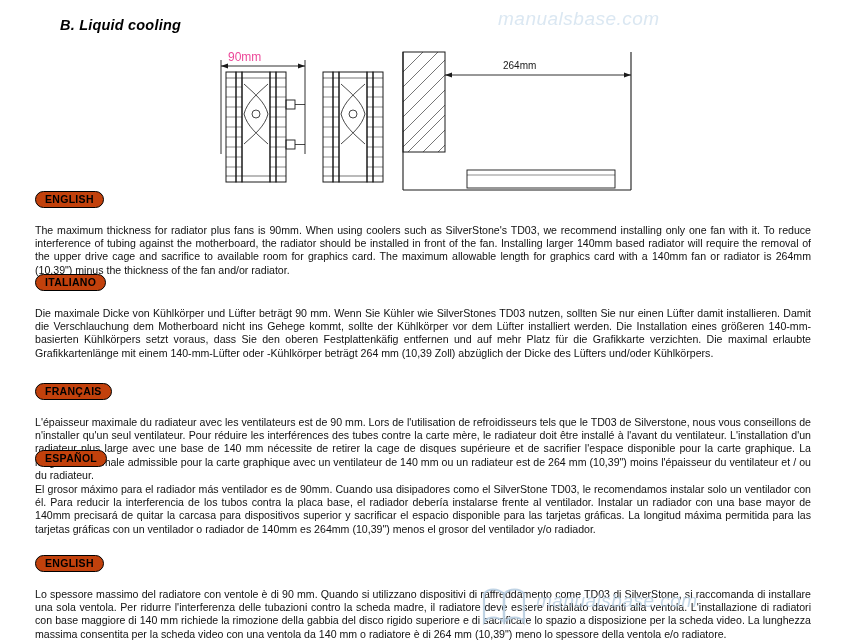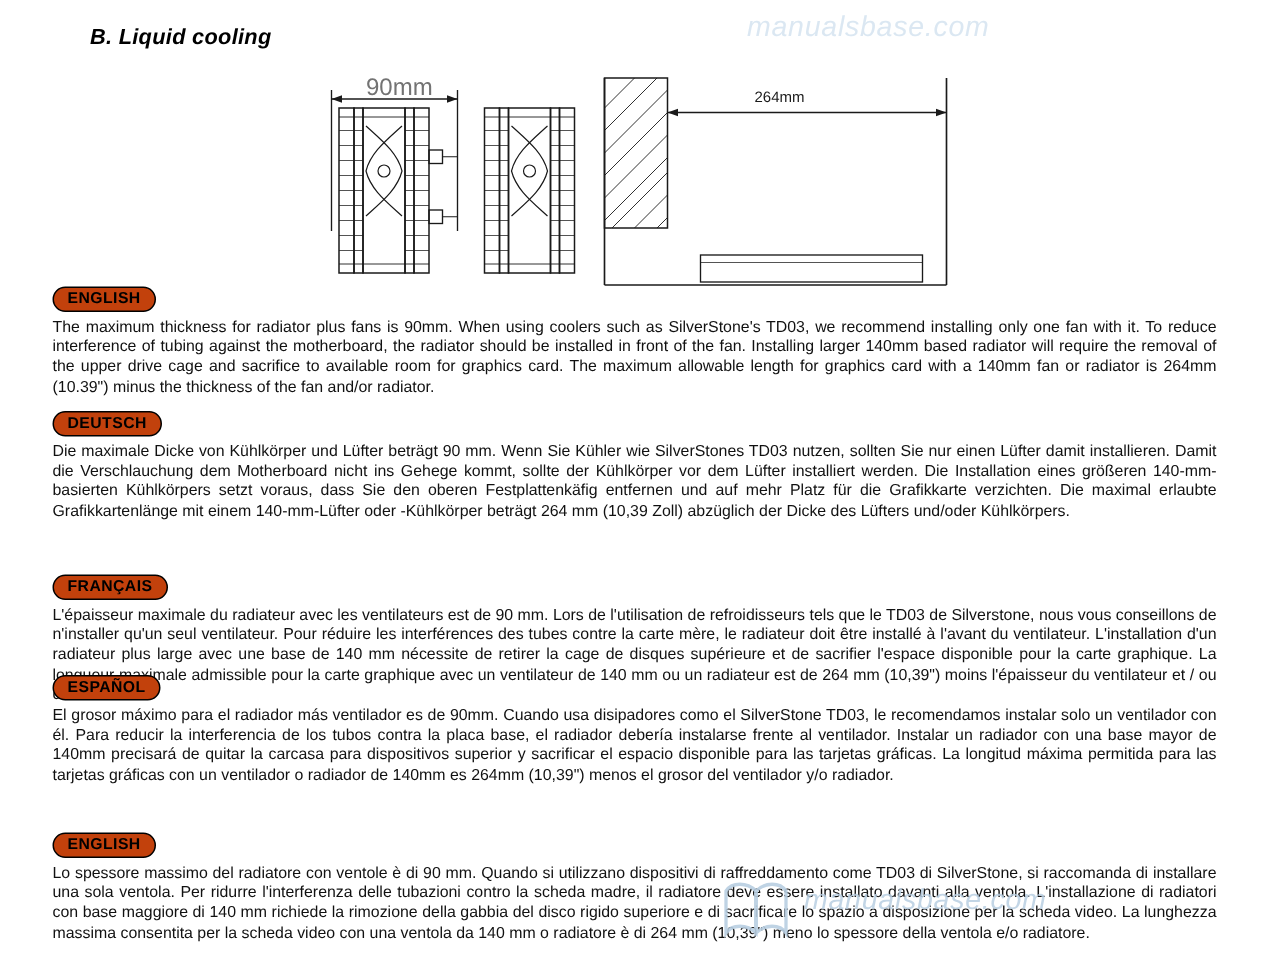--- a/index.html
+++ b/index.html
@@ -40,23 +40,22 @@
     top: 42px;
     width: 450px;
     height: 155px;
   }
 
   
   .dim-90 {
     position: absolute;
     left: 33px;
     top: 8px;
-    font-size: 16px;
-    color: #737373;
-    margin-left: 16px;
+    font-size: 12px;
+    color: #ec4899;
   }
   .dim-264 {
     position: absolute;
     left: 308px;
     top: 18px;
     font-size: 10px;
     color: #1a1a1a;
   }
 
   svg.draw {
@@ -75,21 +74,21 @@
     border: 1.3px solid #000;
     border-radius: 9px;
     padding: 1px 9px 2px 9px;
     font-size: 10.5px;
     font-weight: bold;
     letter-spacing: 0.3px;
     background: #c2410c;
     line-height: 12px;
   }
   .lang-body {
-    margin-top: 4px;
+    margin-top: 16px;
     font-size: 10.6px;
     line-height: 13.2px;
     text-align: justify;
     color: #111;
   }
 
   
   .watermark {
     position: absolute;
     left: 478px;
@@ -238,21 +237,21 @@
       </g>
     </svg>
   </div>
 
   <div class="lang-block" style="top:189px;">
     <div class="lang-tag">ENGLISH</div>
     <div class="lang-body">The maximum thickness for radiator plus fans is 90mm.  When using coolers such as SilverStone's TD03, we recommend installing only one fan with it.  To reduce interference of tubing against the motherboard, the radiator should be installed in front of the fan.  Installing larger 140mm based radiator will require the removal of the upper drive cage and sacrifice to available room for graphics card.  The maximum allowable length for graphics card with a 140mm fan or radiator is 264mm (10.39") minus the thickness of the fan and/or radiator.</div>
   </div>
 
   <div class="lang-block" style="top:272px;">
-    <div class="lang-tag">DEUTSCH</div>
+    <div class="lang-tag">ITALIANO</div>
     <div class="lang-body">Die maximale Dicke von Kühlkörper und Lüfter beträgt 90 mm.  Wenn Sie Kühler wie SilverStones TD03 nutzen, sollten Sie nur einen Lüfter damit installieren.  Damit die Verschlauchung dem Motherboard nicht ins Gehege kommt, sollte der Kühlkörper vor dem Lüfter installiert werden.  Die Installation eines größeren 140-mm-basierten Kühlkörpers setzt voraus, dass Sie den oberen Festplattenkäfig entfernen und auf mehr Platz für die Grafikkarte verzichten.  Die maximal erlaubte Grafikkartenlänge mit einem 140-mm-Lüfter oder -Kühlkörper beträgt 264 mm (10,39 Zoll) abzüglich der Dicke des Lüfters und/oder Kühlkörpers.</div>
   </div>
 
   <div class="lang-block" style="top:381px;">
     <div class="lang-tag">FRANÇAIS</div>
     <div class="lang-body">L'épaisseur maximale du radiateur avec les ventilateurs est de 90 mm.  Lors de l'utilisation de refroidisseurs tels que le TD03 de Silverstone, nous vous conseillons de n'installer qu'un seul ventilateur.  Pour réduire les interférences des tubes contre la carte mère, le radiateur doit être installé à l'avant du ventilateur.  L'installation d'un radiateur plus large avec une base de 140 mm nécessite de retirer la cage de disques supérieure et de sacrifier l'espace disponible pour la carte graphique.  La longueur maximale admissible pour la carte graphique avec un ventilateur de 140 mm ou un radiateur est de 264 mm (10,39") moins l'épaisseur du ventilateur et / ou du radiateur.</div>
   </div>
 
   <div class="lang-block" style="top:448px;">
     <div class="lang-tag">ESPAÑOL</div>

